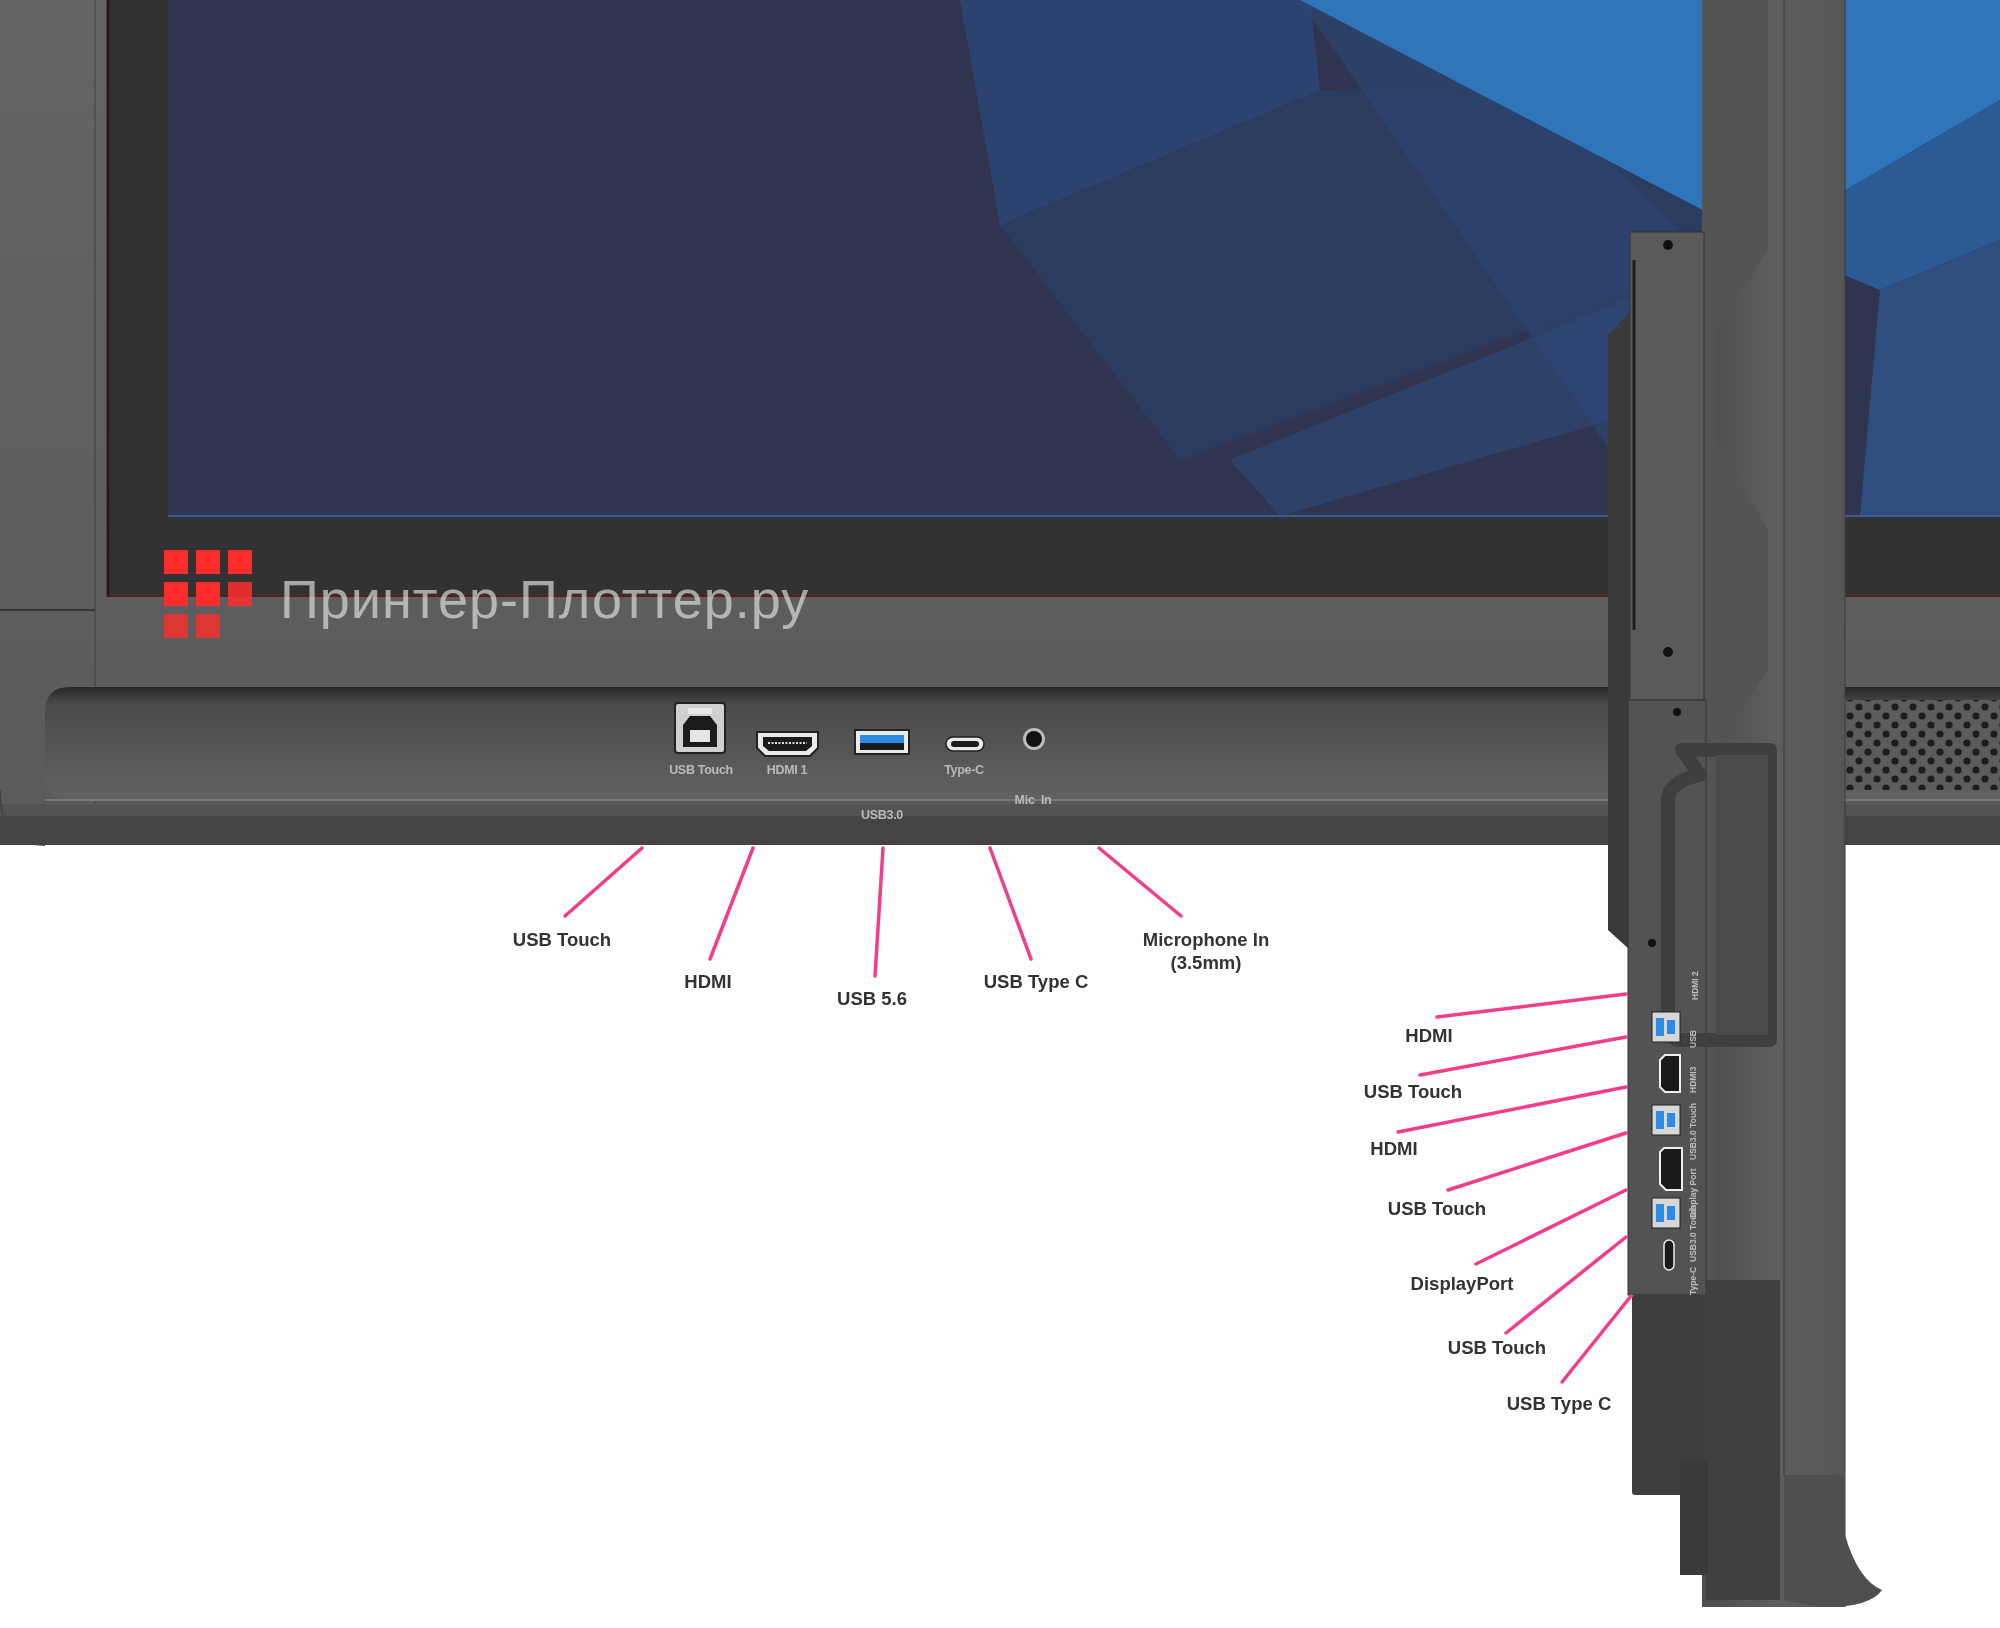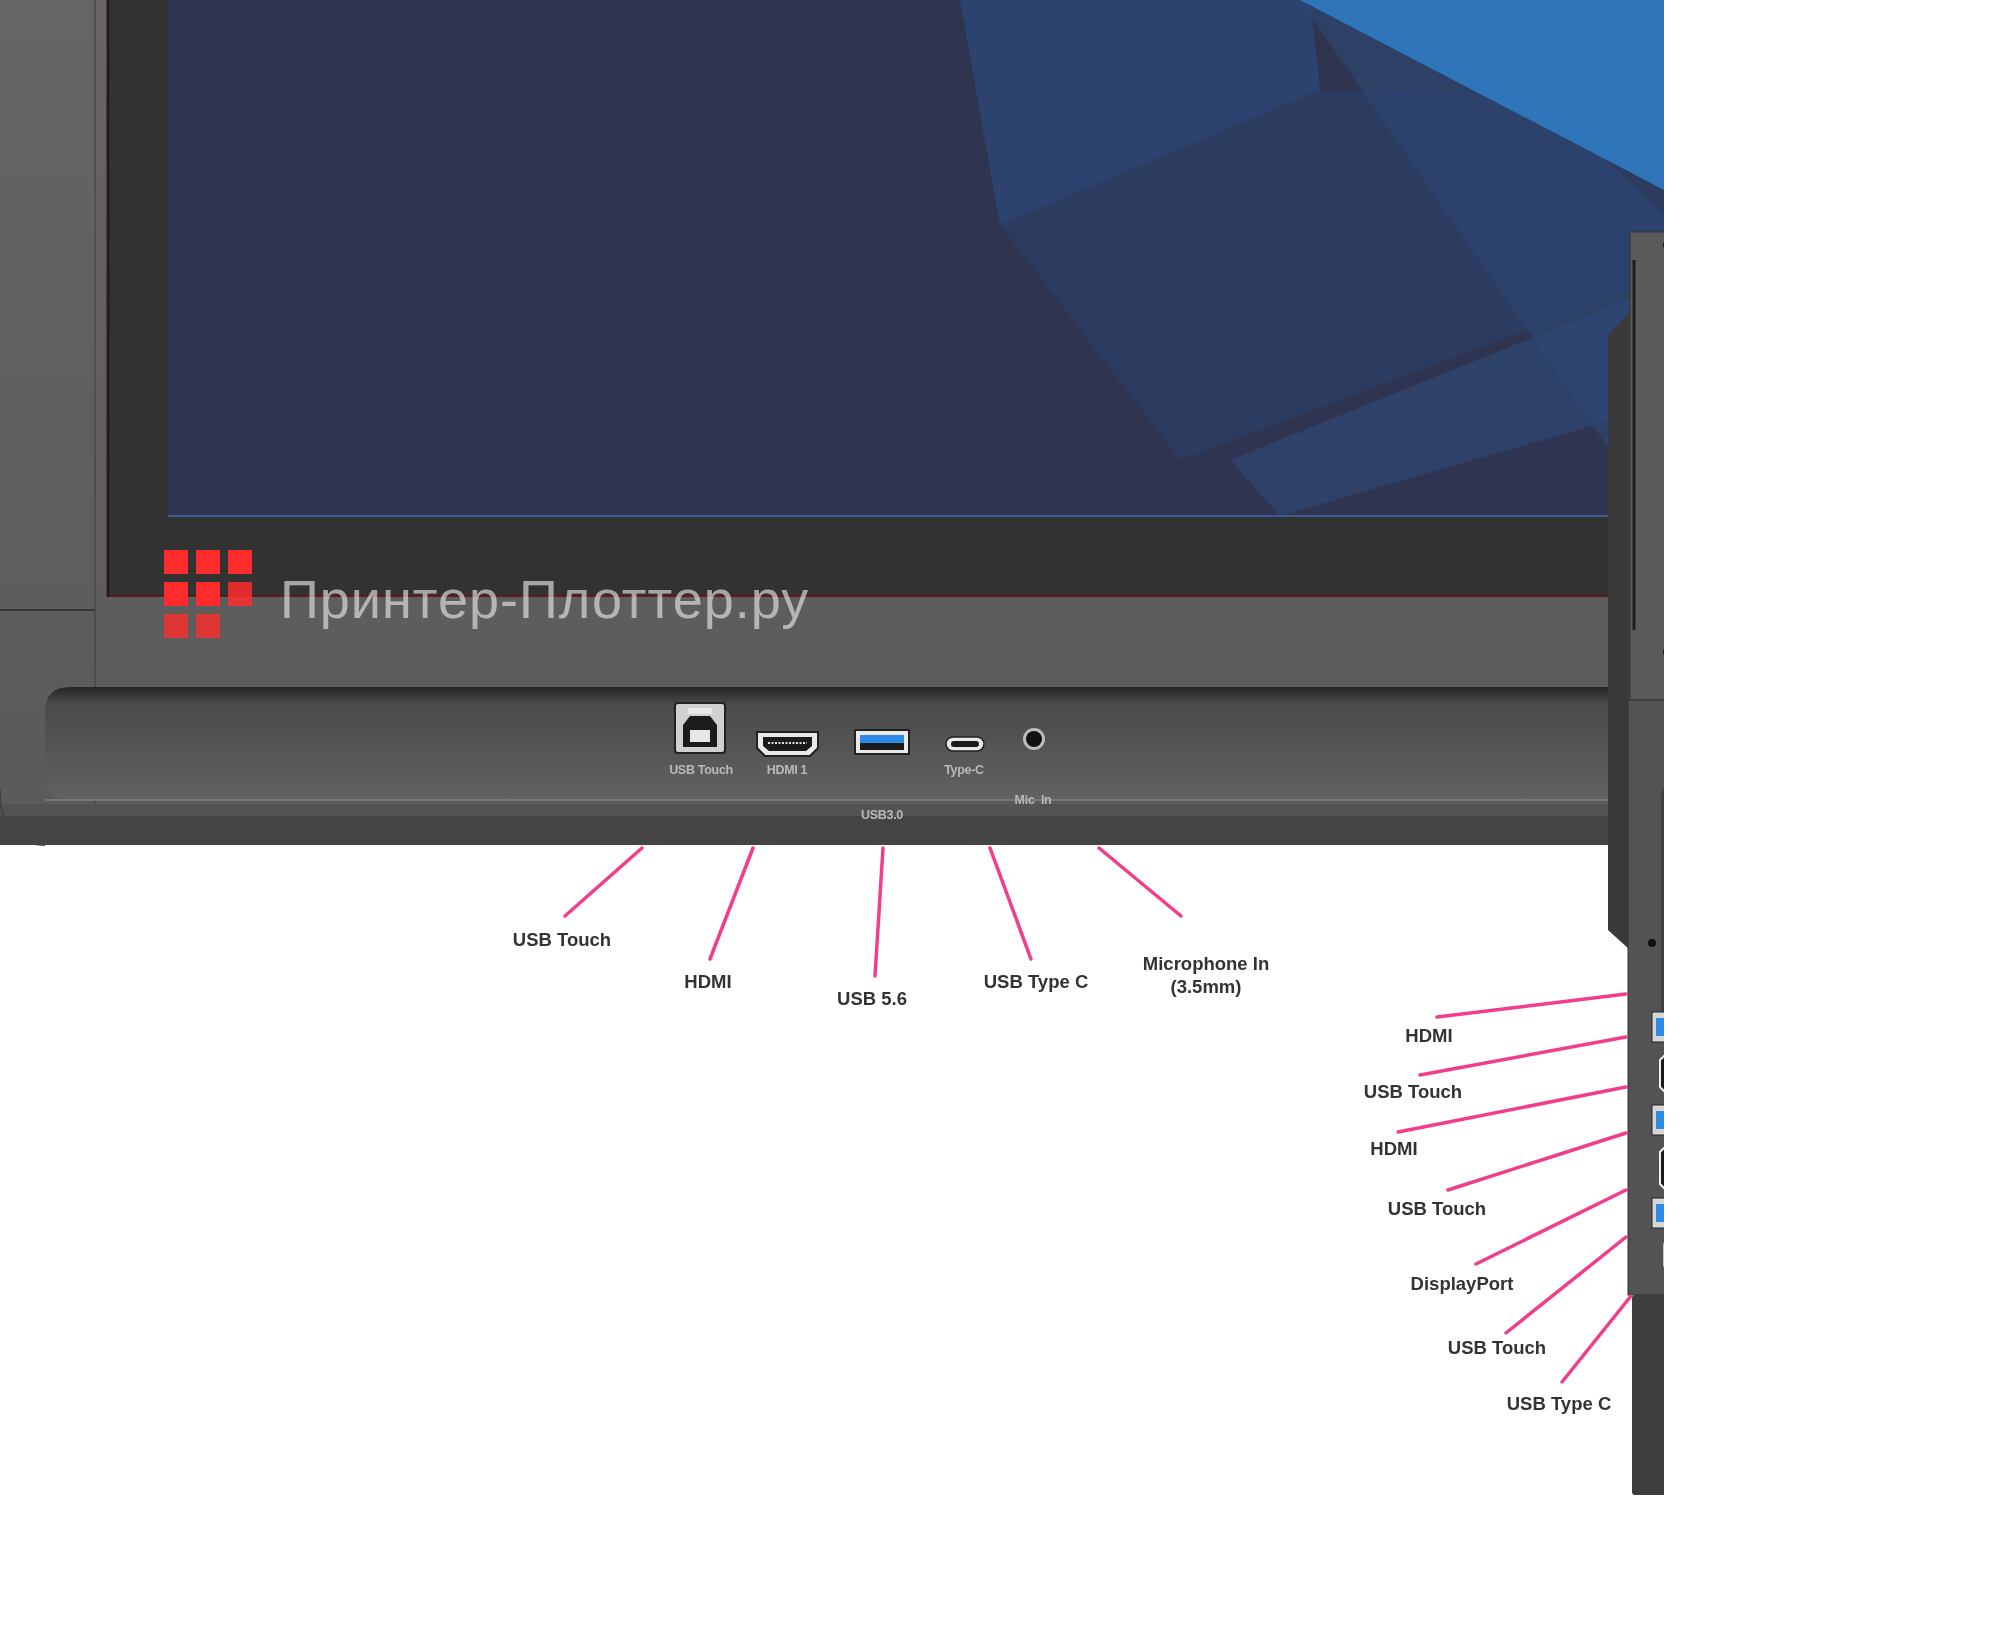--- a/index.html
+++ b/index.html
@@ -1,18 +1,18 @@
 <!DOCTYPE html>
 <html><head>
   <meta charset="utf-8">
   <style>
     html, body { margin: 0; padding: 0; background: #ffffff; }
     #canvas {
       position: relative;
-      width: 1664px;
+      width: 2000px;
       height: 1628px;
       overflow: hidden;
       background: #ffffff;
       font-family: "Liberation Sans", "DejaVu Sans", sans-serif;
     }
     svg.layer { position: absolute; left: 0; top: 0; }
 
     
     .wm-logo { position: absolute; left: 164px; top: 550px; width: 90px; height: 90px; }
     .wm-logo i {
@@ -230,21 +230,21 @@
   <div class="side-port-label" style="left:1688px; top:1093px;">HDMI3</div>
   <div class="side-port-label" style="left:1688px; top:1160px;">USB3.0 Touch</div>
   <div class="side-port-label" style="left:1688px; top:1218px;">Display Port</div>
   <div class="side-port-label" style="left:1688px; top:1262px;">USB3.0 Touch</div>
   <div class="side-port-label" style="left:1688px; top:1295px;">Type-C</div>
 
   <div class="callout" style="left:562px; top:928px;">USB Touch</div>
   <div class="callout" style="left:708px; top:970px;">HDMI</div>
   <div class="callout" style="left:872px; top:987px;">USB 5.6</div>
   <div class="callout" style="left:1036px; top:970px;">USB Type C</div>
-  <div class="callout" style="left:1206px; top:952px;">
+  <div class="callout" style="left:1206px; top:928px;">
     <div>Microphone In</div>
     <div>(3.5mm)</div>
   </div>
 
   <div class="callout" style="left:1429px; top:1024px;">HDMI</div>
   <div class="callout" style="left:1413px; top:1080px;">USB Touch</div>
   <div class="callout" style="left:1394px; top:1137px;">HDMI</div>
   <div class="callout" style="left:1437px; top:1197px;">USB Touch</div>
   <div class="callout" style="left:1452px; top:1272px;padding-left:20px;">DisplayPort</div>
   <div class="callout" style="left:1497px; top:1336px;">USB Touch</div>

